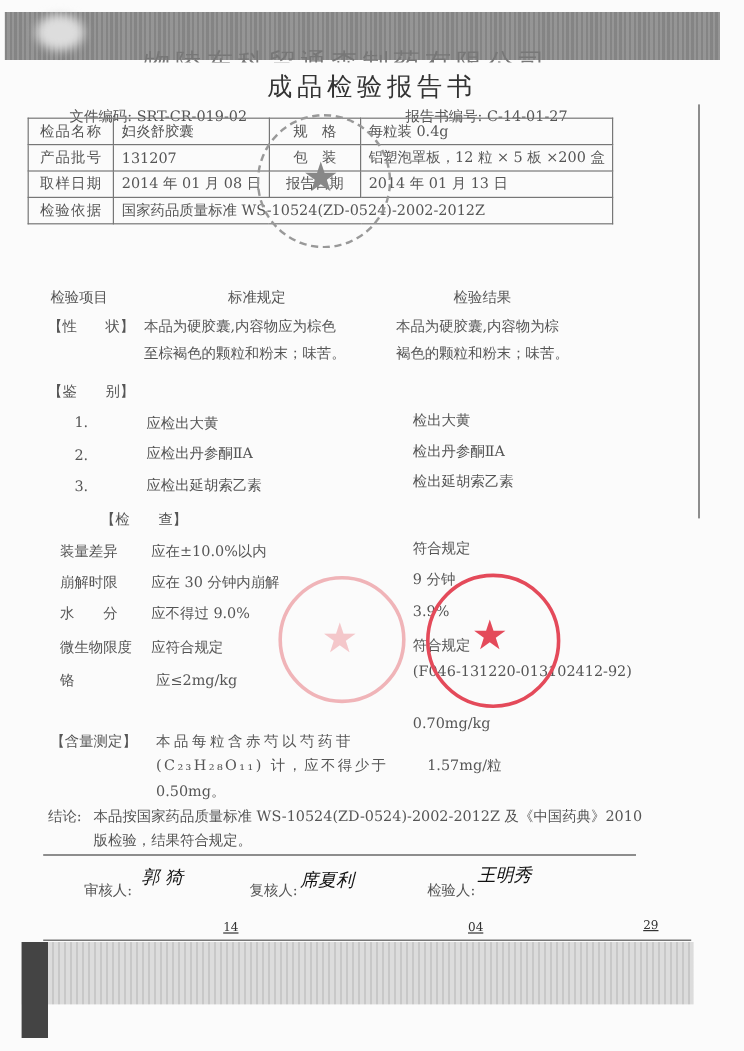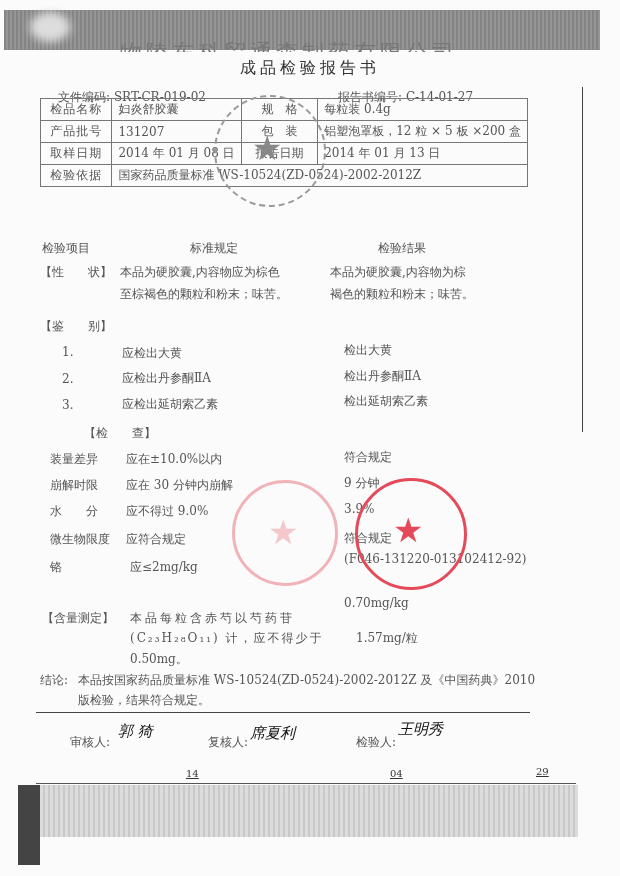--- a/index.html
+++ b/index.html
@@ -2,24 +2,24 @@
 <html><head>
 <meta charset="utf-8">
 <style>
   html,body{margin:0;padding:0;}
   body{width:620px;height:876px;background:#fbfbfb;position:relative;overflow:hidden;
        font-family:"DejaVu Serif",serif;color:#555;}
   .topbar{position:absolute;left:4px;top:10px;width:596px;height:40px;
           background:repeating-linear-gradient(90deg,#777 0 2px,#8a8a8a 2px 4px);opacity:.9;}
   .topbar-smudge{position:absolute;left:30px;top:12px;width:40px;height:30px;background:#ddd;border-radius:50%;filter:blur(4px);}
   .company{position:absolute;left:120px;top:38px;font-size:22px;color:#777;letter-spacing:4px;height:14px;overflow:hidden;}
-  .title{position:absolute;left:0;width:620px;top:58px;text-align:center;font-size:16px;color:#333;letter-spacing:4px;}
+  .title{position:absolute;left:0;width:620px;top:58px;text-align:center;font-size:21px;color:#333;letter-spacing:4px;}
   .meta{position:absolute;top:89px;font-size:12px;color:#555;}
   .meta.left{left:58px;} .meta.right{left:338px;}
-  table.info{position:absolute;left:40px;top:98px;width:488px;border-collapse:collapse;font-size:12px;}
+  table.info{position:absolute;left:23px;top:98px;width:488px;border-collapse:collapse;font-size:12px;}
   table.info td{border:1px solid #777;height:21px;padding:0 6px;color:#555;white-space:nowrap;}
   table.info td.lbl{width:62px;text-align:center;letter-spacing:1px;}
   table.info td.lbl2{width:72px;text-align:center;}
   .row{position:absolute;font-size:12px;color:#555;white-space:nowrap;}
   .small{font-size:10px;text-decoration:underline;}
   .seal{position:absolute;border-radius:50%;}
   .seal-grey{left:214px;top:95px;width:108px;height:108px;border:2px dashed #999;}
   .seal-pink{left:232px;top:480px;width:100px;height:100px;border:3px solid #f0b4b8;}
   .seal-red{left:355px;top:478px;width:106px;height:106px;border:3px solid #e44a5a;}
   .star{position:absolute;font-size:34px;line-height:1;}

